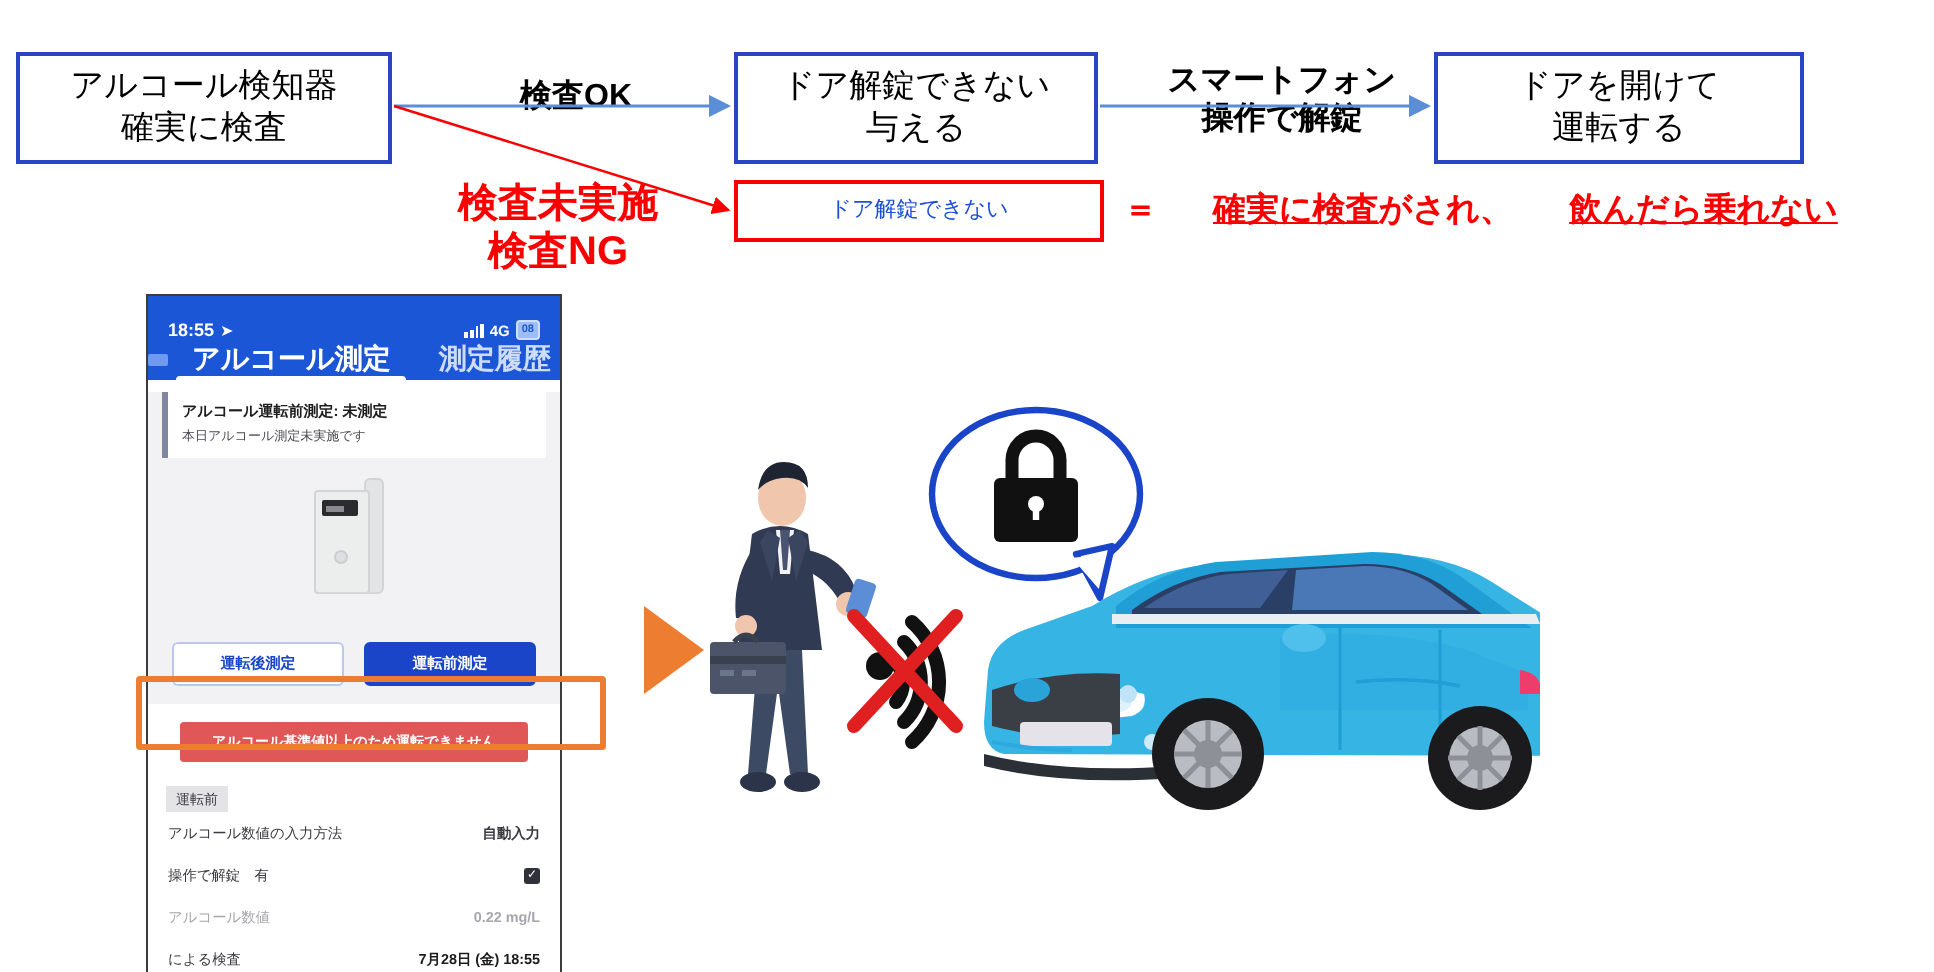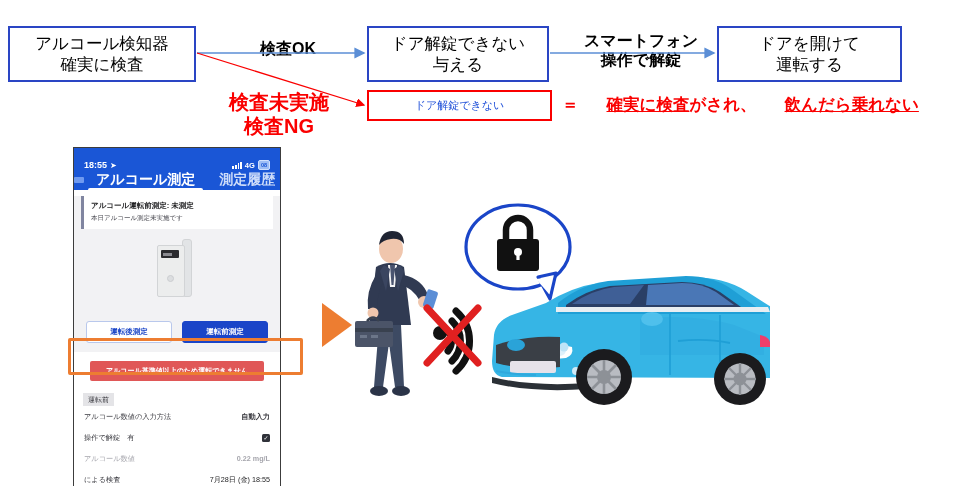--- a/index.html
+++ b/index.html
@@ -261,21 +261,21 @@
     margin-top: 3px;
   }
   .trow {
     display: flex; align-items: center; justify-content: space-between;
     padding: 5.5px 1px;
     font-size: 7.2px;
     color: #3a3a40;
   }
   .trow .val { color: #3a3a40; font-weight: bold; }
   .trow.muted .lbl, .trow.muted .val { color: #a6a6ad; }
-  .trow.bold .val { font-weight: normal; color: #1d1d1f; }
+  .trow.bold .val { font-weight: bold; color: #1d1d1f; }
   .cbx {
     width: 8px; height: 8px; background: #30323a;
     border-radius: 1.5px; display: inline-flex;
     align-items: center; justify-content: center;
     color: #fff; font-size: 6px; line-height: 1;
   }
 
   
   #highlight {
     position: absolute;

